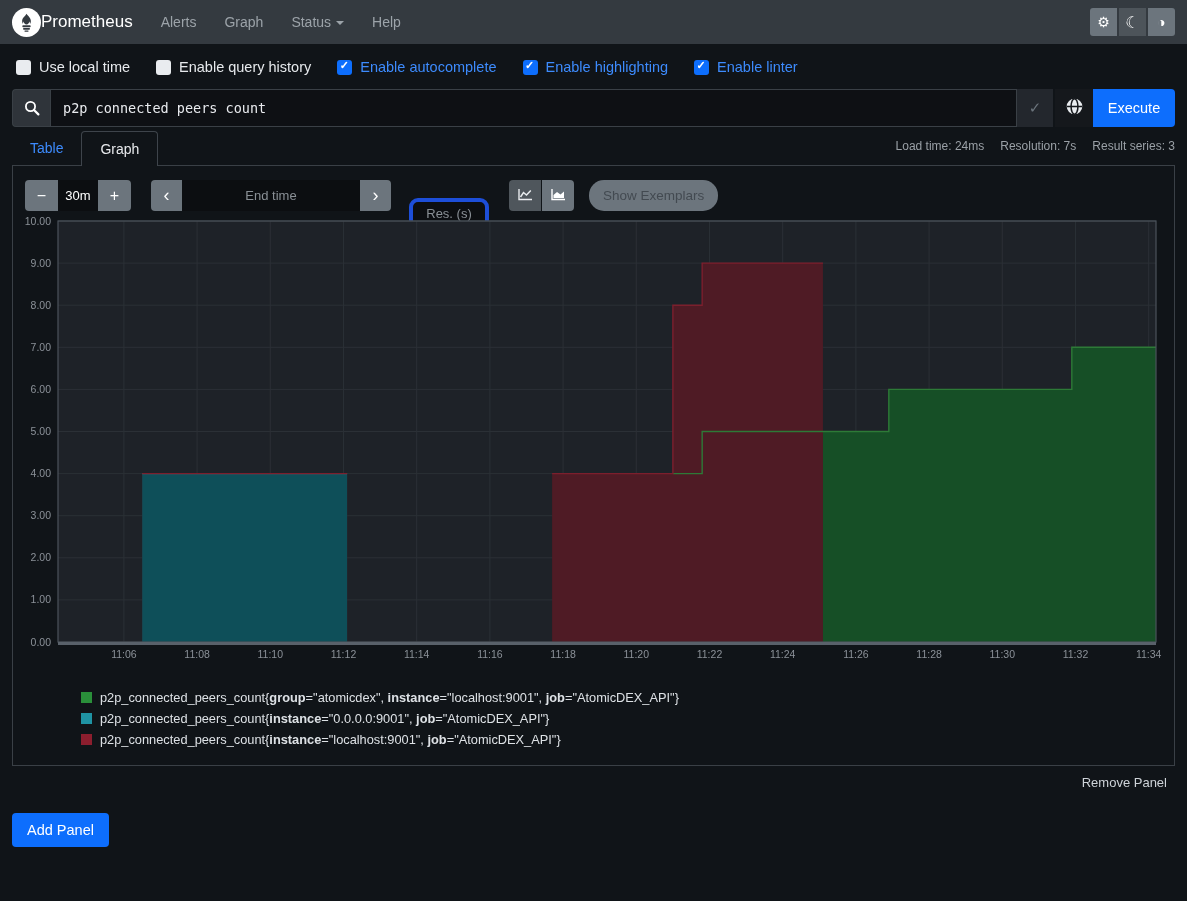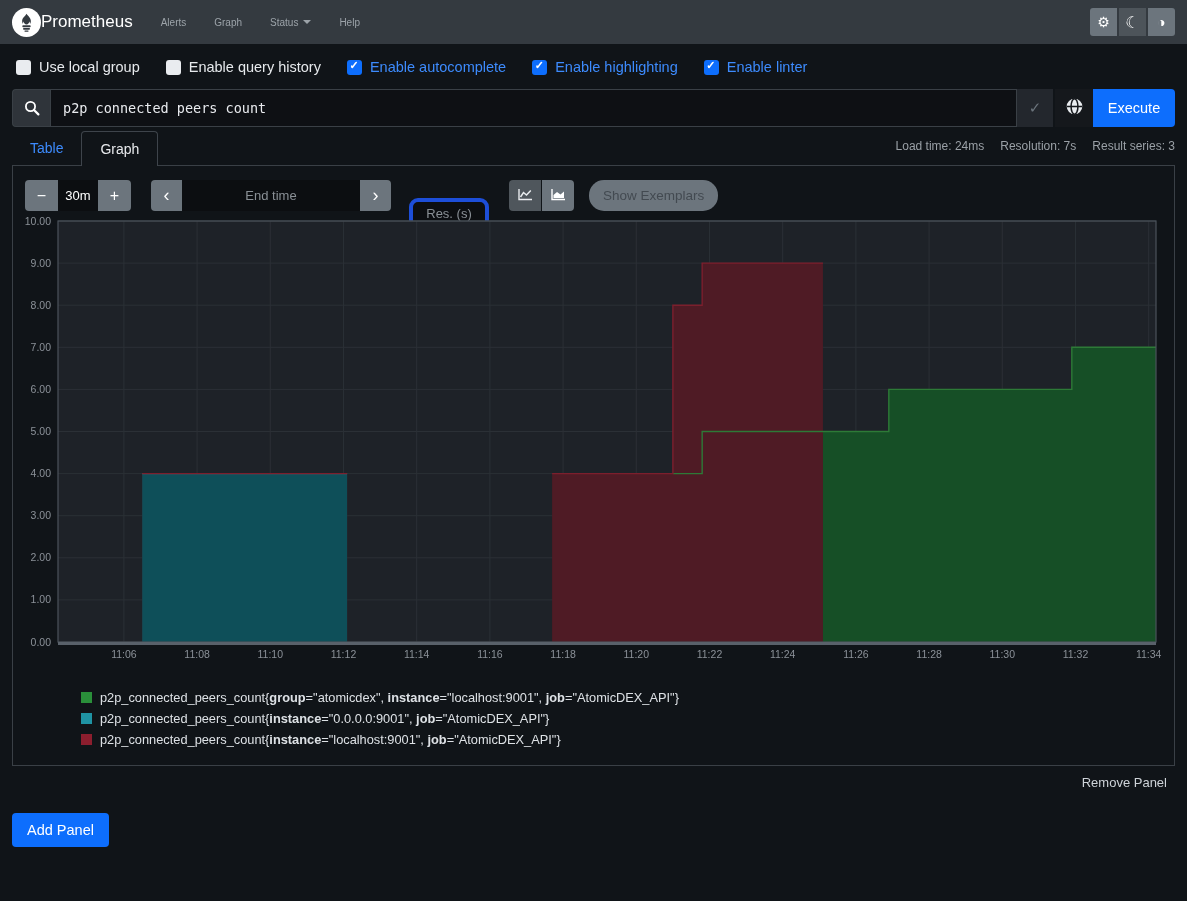--- a/index.html
+++ b/index.html
@@ -3,21 +3,21 @@
 <meta charset="utf-8">
 <style>
   * { box-sizing: border-box; margin: 0; padding: 0; }
   html,body { width:1187px; min-height:901px; background:#101418; font-family:"Liberation Sans", sans-serif; }
 
   
   .navbar { height:44px; background:#343a40; display:flex; align-items:center; padding:0 12px; }
   .brand { display:flex; align-items:center; color:#fff; font-size:17px; cursor:pointer; }
   .logo { width:29px; height:29px; border-radius:50%; background:#ffffff; display:flex; align-items:center; justify-content:center; }
   .nav-links { display:flex; align-items:center; gap:28px; margin-left:28px; }
-  .nav-link { color:#9ca3a9; font-size:10px; cursor:pointer; }
+  .nav-link { color:#9ca3a9; font-size:14px; cursor:pointer; }
   .caret { display:inline-block; margin-left:5px; vertical-align:2px; border-top:4px solid #9ca3a9; border-left:4px solid transparent; border-right:4px solid transparent; }
   .nav-right { margin-left:auto; display:flex; gap:2px; }
   .theme-btn { width:27px; height:28px; display:flex; align-items:center; justify-content:center; background:#6c757d; color:#fff; font-size:14px; cursor:pointer; }
   .theme-btn.first { border-radius:3px 0 0 3px; }
   .theme-btn.last { border-radius:0 3px 3px 0; }
   .theme-btn.active { background:#4d545a; }
 
   
   .options { display:flex; align-items:center; gap:26px; padding:15px 16px 14px 16px; }
   .opt { display:flex; align-items:center; gap:8px; cursor:pointer; }
@@ -109,21 +109,21 @@
     <span class="theme-btn last">
         <span>◑</span>
       </span>
   </div>
 </div>
 
 
 <div class="options">
   <span class="opt">
       <span class="cbox"></span>
-      <span class="opt-label">Use local group</span>
+      <span class="opt-label">Use local time</span>
     </span>
   <span class="opt">
       <span class="cbox"></span>
       <span class="opt-label">Enable query history</span>
     </span>
   <span class="opt on">
       <span class="cbox"></span>
       <span class="opt-label">Enable autocomplete</span>
     </span>
   <span class="opt on">

